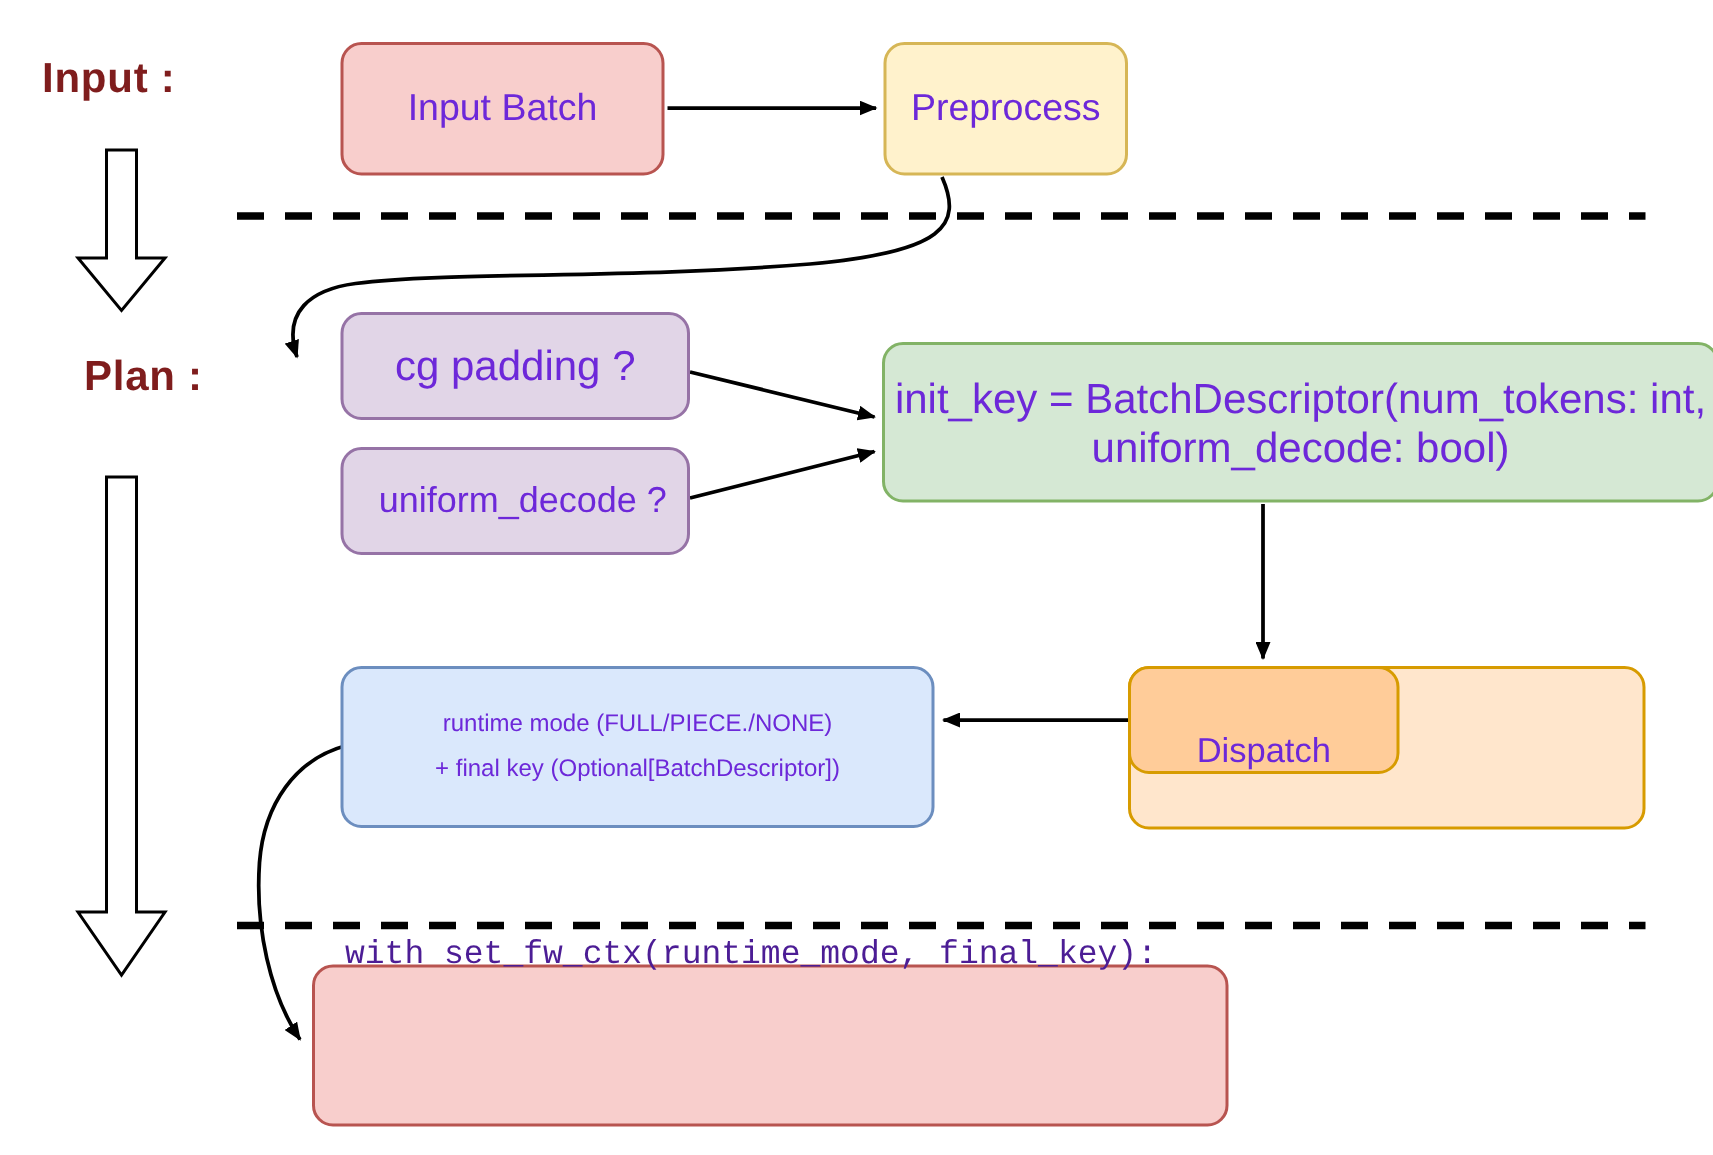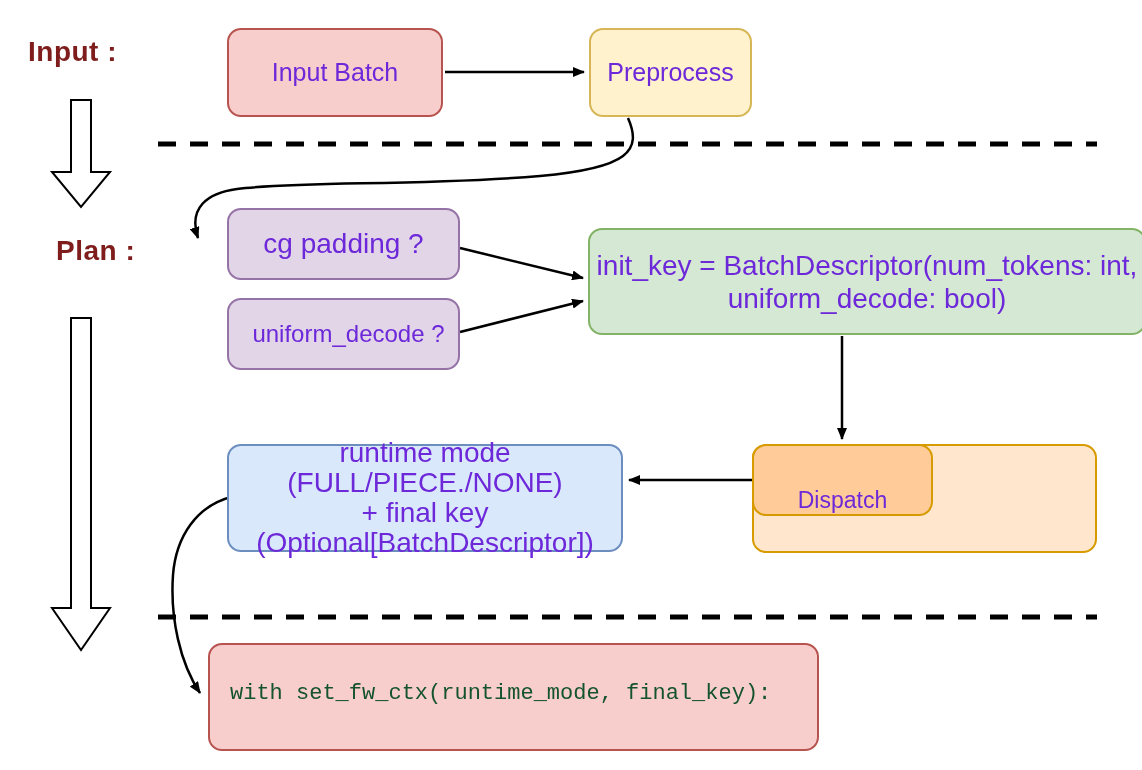--- a/index.html
+++ b/index.html
@@ -17,26 +17,26 @@
   }
   .node .lines{width:100%;}
   #n-input-batch{left:227px;top:28px;width:216px;height:89px;background:#F8CECC;border-color:#B85450;font-size:25px;}
   #n-preprocess{left:589px;top:28px;width:163px;height:89px;background:#FFF2CC;border-color:#D6B656;font-size:25px;}
   #n-cg-padding{left:227px;top:208px;width:233px;height:72px;background:#E1D5E7;border-color:#9673A6;font-size:28px;}
   #n-uniform-decode{left:227px;top:298px;width:233px;height:72px;background:#E1D5E7;border-color:#9673A6;font-size:24px;padding-left:10px;}
   #n-init-key{left:588px;top:228px;width:558px;height:107px;background:#D5E8D4;border-color:#82B366;font-size:28px;line-height:33px;}
   #n-cudagraph{left:752px;top:444px;width:345px;height:109px;background:#FFE6CC;border-color:#D79B00;}
   #n-cudagraph .side-text{position:absolute;left:181px;top:0;width:164px;height:109px;display:flex;align-items:center;justify-content:center;font-size:26px;line-height:33px;text-align:center;}
   #n-dispatch{left:752px;top:444px;width:181px;height:72px;background:#FFCC99;border-color:#D79B00;font-size:23px;align-items:flex-end;}
-  #n-runtime{left:227px;top:444px;width:396px;height:108px;background:#DAE8FC;border-color:#6C8EBF;font-size:28px;line-height:30px;}
+  #n-runtime{left:227px;top:444px;width:396px;height:108px;background:#DAE8FC;border-color:#6C8EBF;font-size:16px;line-height:30px;}
   #n-exec-code{
     left:208px;top:643px;width:611px;height:108px;background:#F8CECC;border-color:#B85450;
-    justify-content:flex-start;align-items:center;text-align:left;
+    justify-content:flex-start;align-items:flex-end;text-align:left;
     font-family:"Liberation Mono","DejaVu Sans Mono",monospace;font-size:22px;line-height:32px;
-    color:#14532d;padding:26px 0 0 20px;white-space:pre;
+    color:#4c1d95;padding:26px 0 0 20px;white-space:pre;
   }
   #lbl-input{left:28px;top:36px;}
   #lbl-plan{left:56px;top:235px;}
   #lbl-execute{left:20px;top:672px;}
 </style>
 </head>
 <body>
 
 <div id="canvas">
 

